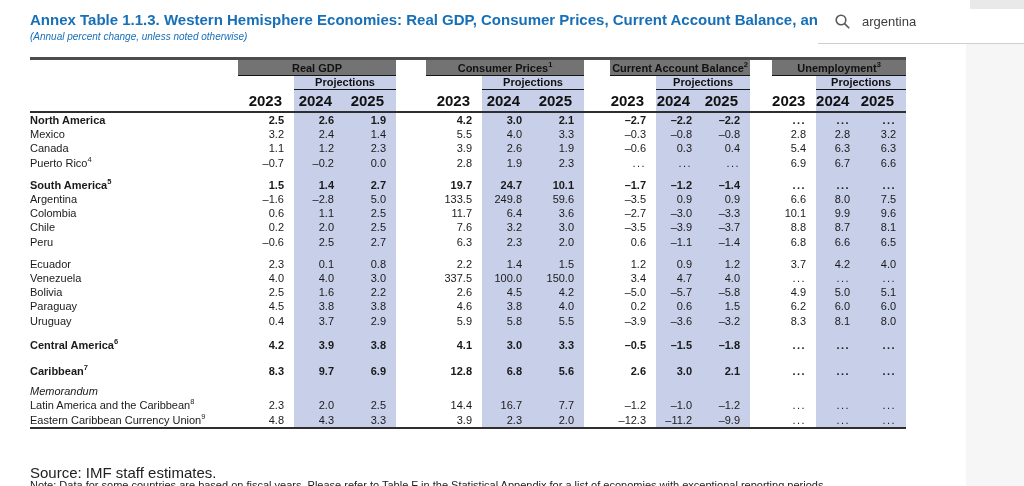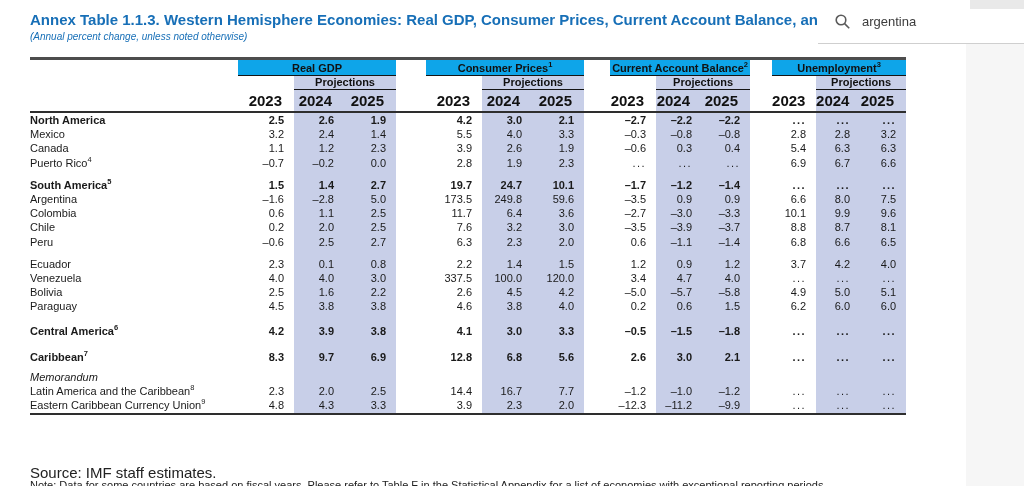--- a/index.html
+++ b/index.html
@@ -18,21 +18,21 @@
   .corner-box{position:absolute;left:970px;top:0;width:54px;height:9px;background:#e9e9e9;z-index:4;}
   .right-strip{position:absolute;left:966px;top:44px;width:58px;height:442px;background:#f6f6f6;z-index:2;}
 
   .tablewrap{position:absolute;left:30px;top:57px;z-index:1;}
   table{border-collapse:collapse;table-layout:fixed;width:876px;
         border-top:3px solid #4d4d4d;border-bottom:2px solid #2e2e2e;}
   col.proj{background:#c8cfe8;}
   th,td{margin:0;overflow:hidden;}
   thead th{font-weight:700;color:#111;}
   .grp{border-bottom:1px solid #151515;text-align:center;font-size:11px;
-       padding:2px 0 1px 0;background:#0ea5e9;white-space:nowrap;}
+       padding:2px 0 1px 0;background:#737373;white-space:nowrap;}
   .projh{border-bottom:1px solid #151515;text-align:center;font-size:11px;padding:0 0 1px 0;}
   .yrow th,.yrow td{border-bottom:2px solid #2e2e2e;font-size:15px;
                     text-align:right;padding:2px 12px 2px 0;}
   tbody td{font-size:11px;line-height:14.2px;text-align:right;
            padding:0 10px 0 0;white-space:nowrap;}
   tbody td.name-cell{text-align:left;padding:0;}
   tr.bold td{font-weight:700;}
   tr.tall td{padding-top:2px;padding-bottom:2px;}
   tr.italic td.name-cell{font-style:italic;}
   td.dots{letter-spacing:1.5px;}
@@ -232,21 +232,21 @@
             <td class="dots">...</td>
             <td class="dots">...</td>
             <td class="dots">...</td>
           </tr>
           <tr>
             <td class="name-cell"><span>Argentina</span></td>
             <td>–1.6</td>
             <td>–2.8</td>
             <td>5.0</td>
             <td class="sp"></td>
-            <td>173.5</td>
+            <td>133.5</td>
             <td>249.8</td>
             <td>59.6</td>
             <td class="sp"></td>
             <td>–3.5</td>
             <td>0.9</td>
             <td>0.9</td>
             <td class="sp"></td>
             <td>6.6</td>
             <td>8.0</td>
             <td>7.5</td>
@@ -342,21 +342,21 @@
             <td>4.0</td>
           </tr>
           <tr>
             <td class="name-cell"><span>Venezuela</span></td>
             <td>4.0</td>
             <td>4.0</td>
             <td>3.0</td>
             <td class="sp"></td>
             <td>337.5</td>
             <td>100.0</td>
-            <td>120.0</td>
+            <td>150.0</td>
             <td class="sp"></td>
             <td>3.4</td>
             <td>4.7</td>
             <td>4.0</td>
             <td class="sp"></td>
             <td class="dots">...</td>
             <td class="dots">...</td>
             <td class="dots">...</td>
           </tr>
           <tr>
@@ -387,20 +387,38 @@
             <td>3.8</td>
             <td>4.0</td>
             <td class="sp"></td>
             <td>0.2</td>
             <td>0.6</td>
             <td>1.5</td>
             <td class="sp"></td>
             <td>6.2</td>
             <td>6.0</td>
             <td>6.0</td>
+          </tr>
+          <tr>
+            <td class="name-cell"><span>Uruguay</span></td>
+            <td>0.4</td>
+            <td>3.7</td>
+            <td>2.9</td>
+            <td class="sp"></td>
+            <td>5.9</td>
+            <td>5.8</td>
+            <td>5.5</td>
+            <td class="sp"></td>
+            <td>–3.9</td>
+            <td>–3.6</td>
+            <td>–3.2</td>
+            <td class="sp"></td>
+            <td>8.3</td>
+            <td>8.1</td>
+            <td>8.0</td>
           </tr>
           <tr style="height: 8px;">
             <td></td>
             <td></td>
             <td></td>
             <td></td>
             <td></td>
             <td></td>
             <td></td>
             <td></td>

